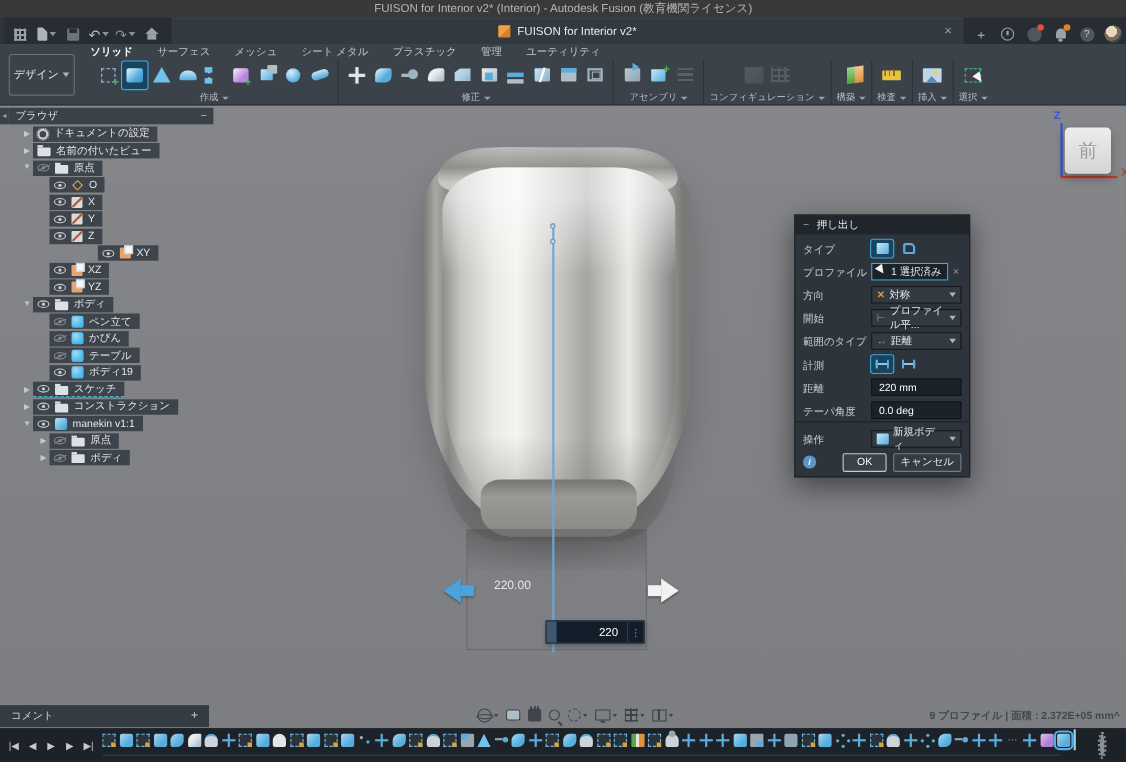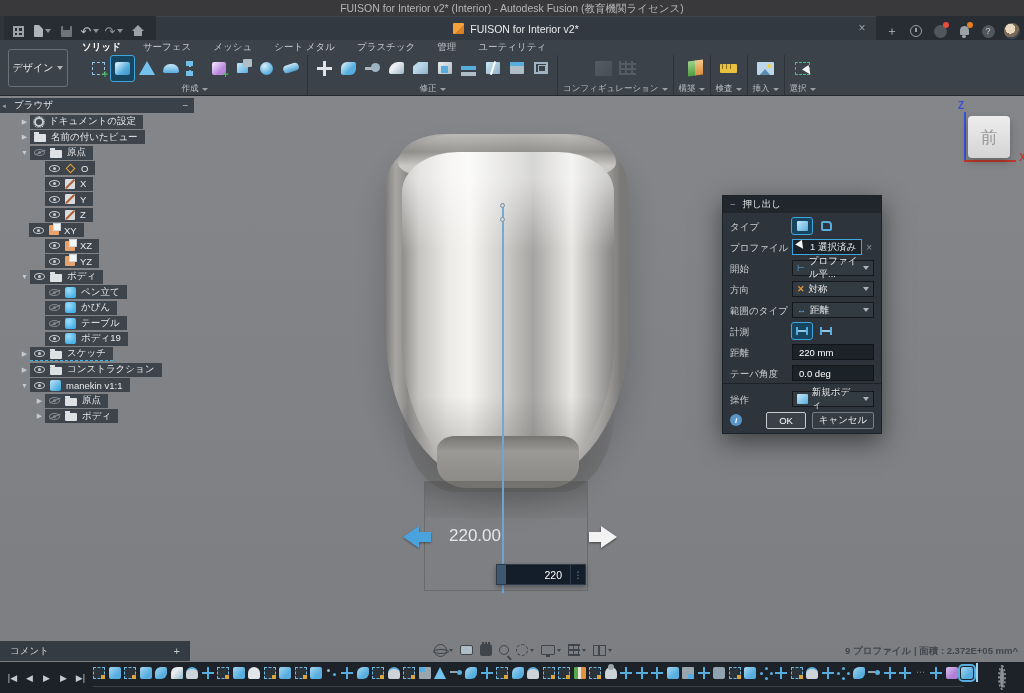--- a/index.html
+++ b/index.html
@@ -187,21 +187,21 @@
       background:linear-gradient(180deg,rgba(60,58,56,.30),rgba(60,58,56,.05));}
   #axisline{left:502px;top:107px;width:2px;height:390px;background:rgba(110,165,215,.95);}
   .handle{position:absolute;width:5px;height:5px;border-radius:50%;background:#cdd7de;border:1px solid #7e95a6;}
   
   #arrow-left{left:392px;top:430px;width:0;height:0;border:11px solid transparent;
       border-right:16px solid #4aa3dc;filter:drop-shadow(0 1px 1px rgba(0,0,0,.4));}
   #arrow-left::after{content:"";position:absolute;left:16px;top:-5px;width:12px;height:10px;background:#4aa3dc;}
   #arrow-right{left:601px;top:430px;width:0;height:0;border:11px solid transparent;
       border-left:16px solid #f2f2f2;filter:drop-shadow(0 1px 1px rgba(0,0,0,.5));}
   #arrow-right::before{content:"";position:absolute;left:-28px;top:-5px;width:12px;height:10px;background:#f2f2f2;}
-  #dim-label{left:449px;top:430px;font-size:17px;color:rgba(255,255,255,.8);}
+  #dim-label{left:449px;top:430px;font-size:11px;color:rgba(255,255,255,.8);}
   #dim-input{left:496px;top:468px;width:90px;height:21px;display:flex;background:#141e2a;
       border:1px solid #2c3a49;box-shadow:0 2px 5px rgba(0,0,0,.35);}
   #dim-input .grip{width:9px;background:linear-gradient(#3e5possibly,#3e586f);background:#3e586f;}
   #dim-input .val{flex:1;color:#fff;font-size:10.5px;display:flex;align-items:center;justify-content:flex-end;padding-right:8px;}
   #dim-input .step{width:15px;border-left:1px solid #2c3a49;color:#8fa3b5;font-size:9px;
       display:flex;align-items:center;justify-content:center;}
   
   #dialog{position:absolute;left:722px;top:99px;width:160px;background:rgba(43,50,57,.97);
       box-shadow:0 8px 24px rgba(0,0,0,.5);font-size:9.5px;border:1px solid #1d2227;}
   #dialog .hd{height:17px;background:#20262c;display:flex;align-items:center;padding:0 7px;gap:7px;color:#e6e9eb;}
@@ -446,20 +446,37 @@
               <span class="g s-nested"></span>
             </span>
           </div>
           <div class="rlabel">
             <span>修正</span>
             <span class="car"></span>
           </div>
         </div>
         <div class="rgroup">
           <div class="ricons">
+            <span class="rcell">
+              <span class="g s-newcomp"></span>
+            </span>
+            <span class="rcell">
+              <span class="g s-joint"></span>
+            </span>
+            <span class="rcell dis">
+              <span class="g s-hier"></span>
+            </span>
+          </div>
+          <div class="rlabel">
+            <span>アセンブリ</span>
+            <span class="car"></span>
+          </div>
+        </div>
+        <div class="rgroup">
+          <div class="ricons">
             <span class="rcell dis">
               <span class="g s-bigcube"></span>
             </span>
             <span class="rcell dis">
               <span class="g s-table"></span>
             </span>
           </div>
           <div class="rlabel">
             <span>コンフィギュレーション</span>
             <span class="car"></span>
@@ -567,21 +584,21 @@
           </span>
         </div>
         <div class="trow" style="padding-left: 34px;">
           <span class="tarrow"></span>
           <span class="pill">
             <span class="eye"></span>
             <span class="ti ti-axis"></span>
             <span>Z</span>
           </span>
         </div>
-        <div class="trow" style="padding-left: 18px;">
+        <div class="trow" style="padding-left: 43px; margin-left: 35px;">
           <span class="tarrow"></span>
           <span class="pill">
             <span class="eye"></span>
             <span class="ti ti-plane"></span>
             <span>XY</span>
           </span>
         </div>
         <div class="trow" style="padding-left: 34px;">
           <span class="tarrow"></span>
           <span class="pill">
@@ -727,35 +744,35 @@
         <span class="dlab">プロファイル</span>
         <span class="dctl">
           <span class="dselbtn">
             <span class="cursor-ico"></span>
             <span>1 選択済み</span>
           </span>
           <span class="dx">×</span>
         </span>
       </div>
       <div class="drow">
+        <span class="dlab">方向</span>
+        <span class="dctl">
+            <span class="ddrop">
+          <span class="ico-sym">✕</span>
+          <span>対称</span>
+          <span class="car"></span>
+        </span>
+          </span>
+      </div>
+      <div class="drow">
         <span class="dlab">開始</span>
         <span class="dctl">
             <span class="ddrop">
           <span class="ico-start">⊢</span>
           <span>プロファイル平...</span>
-          <span class="car"></span>
-        </span>
-          </span>
-      </div>
-      <div class="drow">
-        <span class="dlab">方向</span>
-        <span class="dctl">
-            <span class="ddrop">
-          <span class="ico-sym">✕</span>
-          <span>対称</span>
           <span class="car"></span>
         </span>
           </span>
       </div>
       <div class="drow">
         <span class="dlab">範囲のタイプ</span>
         <span class="dctl">
             <span class="ddrop">
           <span class="ico-dist">↔</span>
           <span>距離</span>

